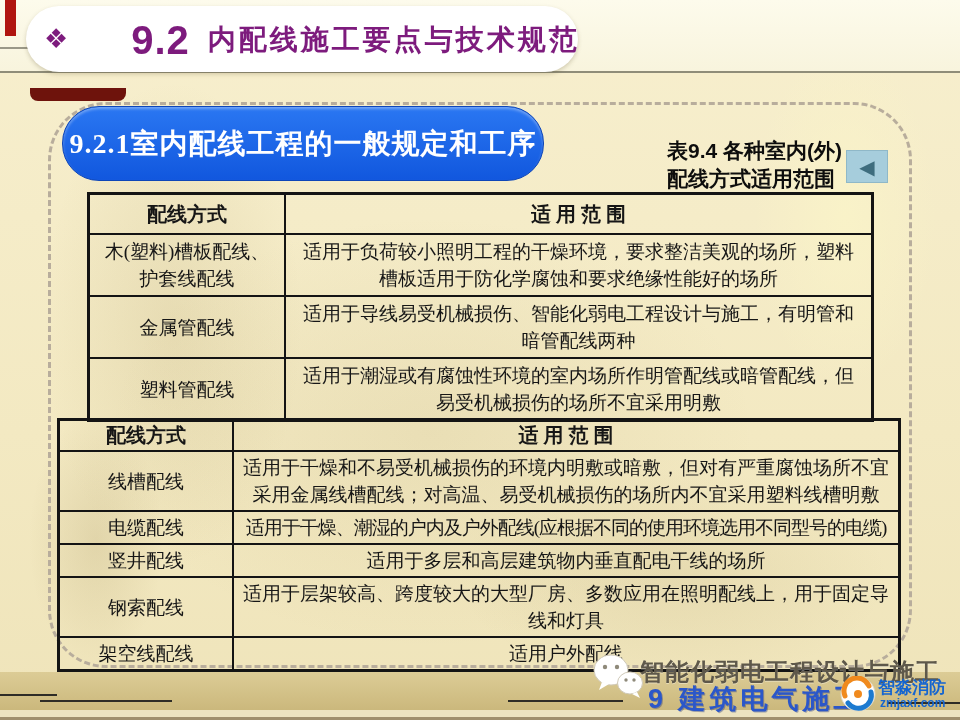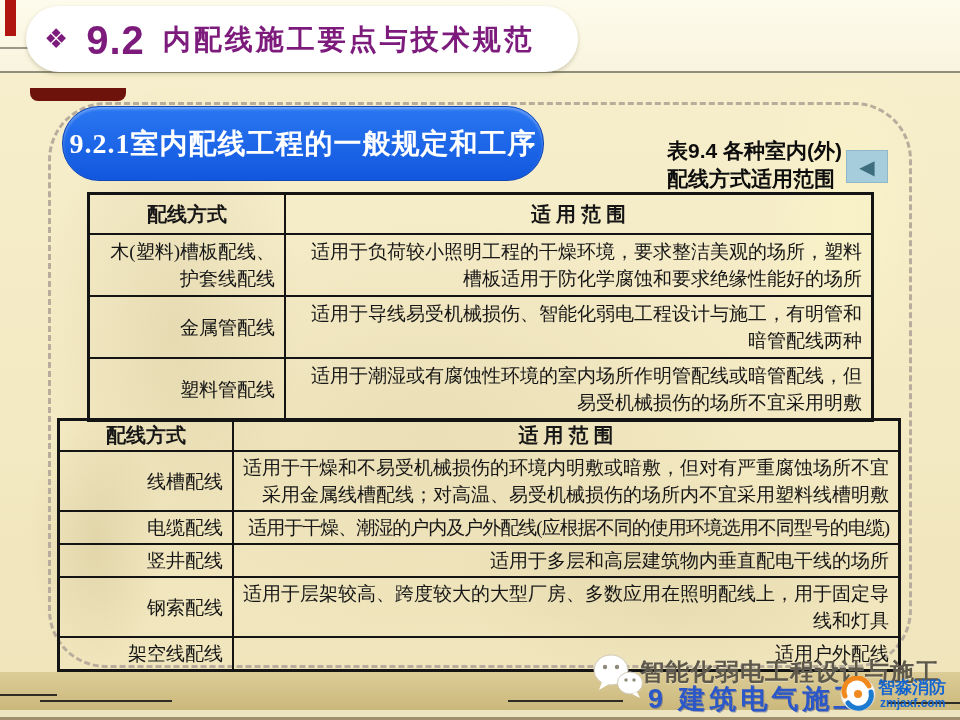--- a/index.html
+++ b/index.html
@@ -16,42 +16,42 @@
   }
   .abs{position:absolute;}
   
   .top-band{left:0;top:0;width:960px;height:71px;background:linear-gradient(180deg,#fdfbec,#f8f4dd);border-bottom:2px solid #8f8d79;}
   .left-line{left:0;top:47px;width:28px;height:2px;background:#9a9888;}
   .red-bar{left:5px;top:0;width:11px;height:36px;background:#b01510;}
   .maroon-chip{left:30px;top:88px;width:96px;height:13px;background:#6e130c;border-radius:0 0 8px 8px;}
   .white-banner{left:26px;top:6px;width:552px;height:66px;background:#ffffff;border-radius:34px;box-shadow:0 2px 4px rgba(90,80,40,.25);}
   .header-row{left:44px;top:14px;height:52px;display:flex;align-items:center;gap:18px;font-family:"Liberation Sans","DejaVu Sans",sans-serif;}
   .bullet{font-size:27px;color:#7d1b7d;transform:translateY(-1px);}
-  .sec-num{font-size:40px;font-weight:800;color:#7d1b7d;letter-spacing:1px;}
+  .sec-num{font-size:40px;font-weight:800;color:#7d1b7d;letter-spacing:1px;margin-left:45px;}
   .sec-title{font-size:28px;font-weight:700;color:#7d1b7d;letter-spacing:3px;}
   
   .dashed-frame{left:48px;top:102px;width:858px;height:560px;border:3px dashed #b8ad9c;border-radius:58px;}
   
   .badge{
     left:62px;top:106px;width:480px;height:73px;border-radius:37px;
     background:linear-gradient(180deg,#2a77f2 0%,#1157de 100%);
     border:1px solid #0e46b8; box-shadow:inset 0 2px 3px rgba(255,255,255,.35);
     display:flex;align-items:center;justify-content:center;
     color:#ffffff;font-size:28px;font-weight:600;letter-spacing:1px;
   }
   .caption{left:644px;top:137px;width:215px;font-family:"Liberation Sans","DejaVu Sans",sans-serif;
     font-size:21px;font-weight:700;color:#0d0d0d;line-height:28px;margin-left:23px;}
   .back-btn{left:846px;top:150px;width:40px;height:31px;background:#a6cddc;border:1px solid #8fb8c8;
     display:flex;align-items:center;justify-content:center;font-size:20px;color:#3e6d7e;cursor:pointer;
     font-family:"DejaVu Sans",sans-serif;}
   
   table{border-collapse:collapse;table-layout:fixed;width:100%;background:transparent;}
   .tbl{border:3px solid #141414;}
   .tbl td,.tbl th{border:2px solid #141414;font-size:19px;line-height:27px;color:#161616;
-    padding:3px 9px;vertical-align:middle;text-align:right;font-weight:400;}
+    padding:3px 9px;vertical-align:middle;text-align:center;font-weight:400;}
   .tbl th{text-align:center;font-weight:700;font-size:20px;}
   .t1{left:87px;top:192px;width:787px;}
   .t1 .c1{width:176px;}
   .t1 th{height:32px;}
   .t2{left:57px;top:418px;width:844px;}
   .t2 .c1{width:154px;}
   .t2 th{height:24px;padding:1px 9px;}
   .t2 td{padding:2px 9px;}
   .tight{letter-spacing:-1px;}
   

